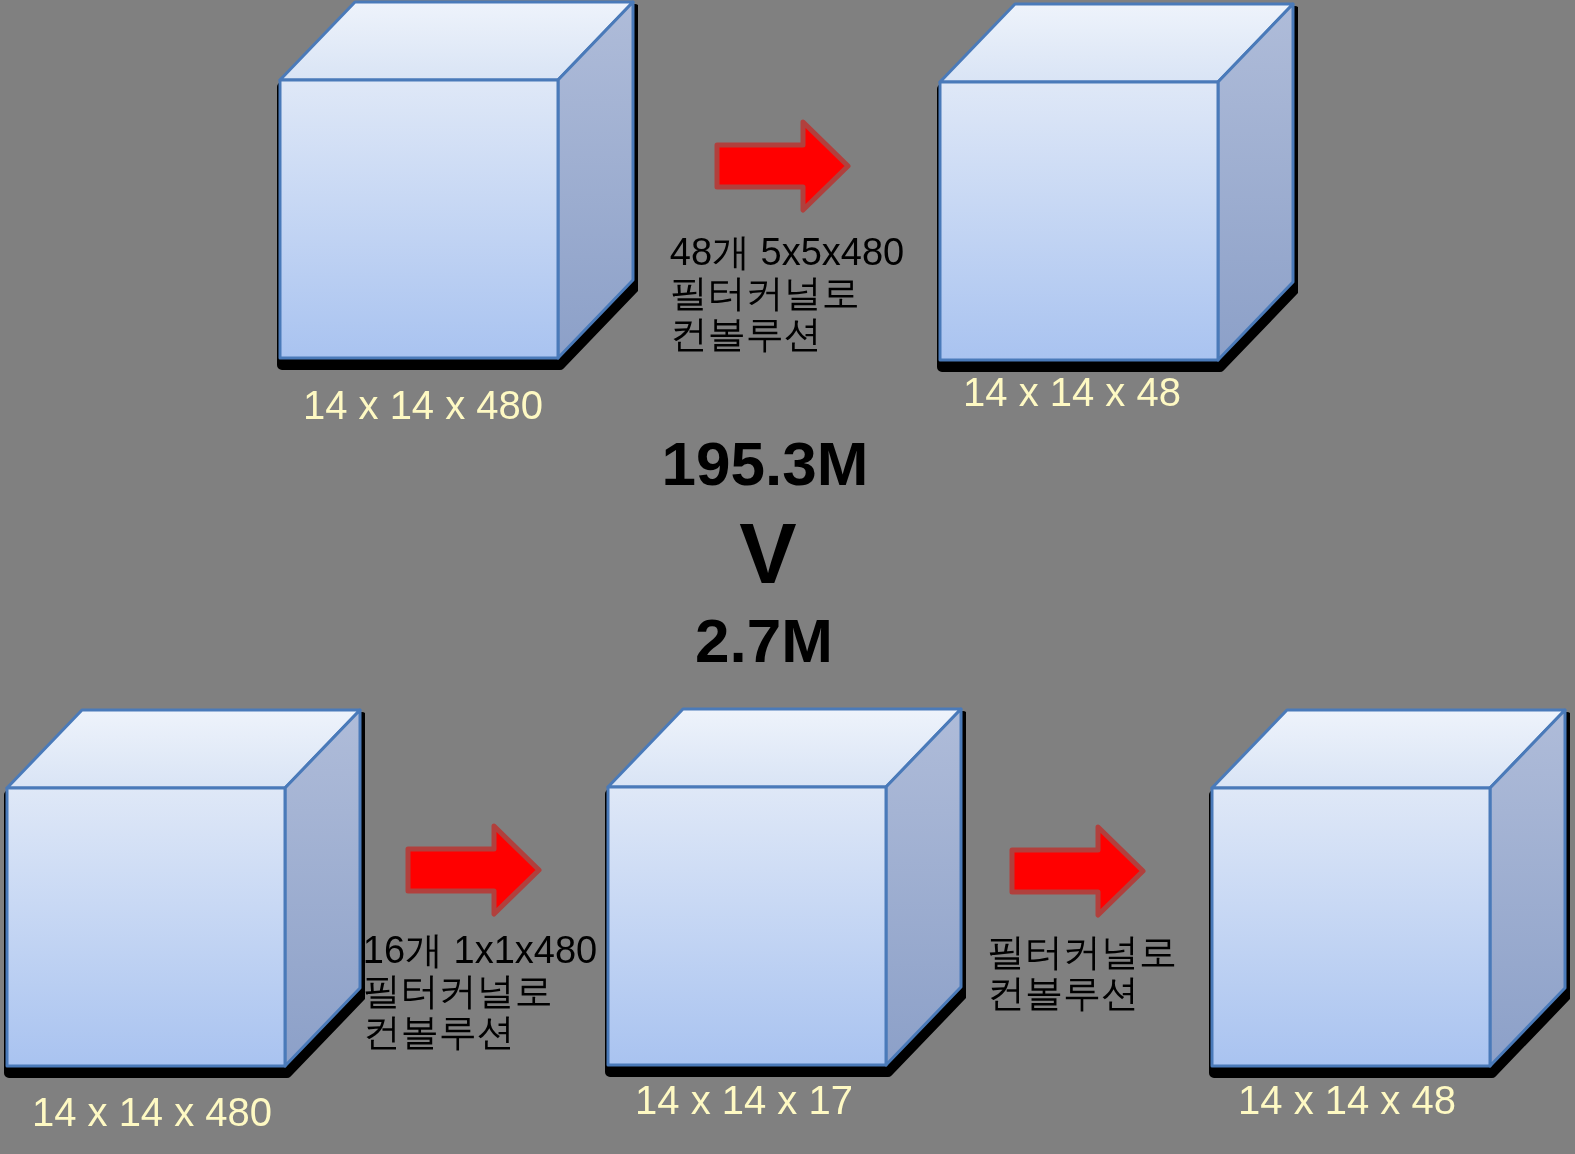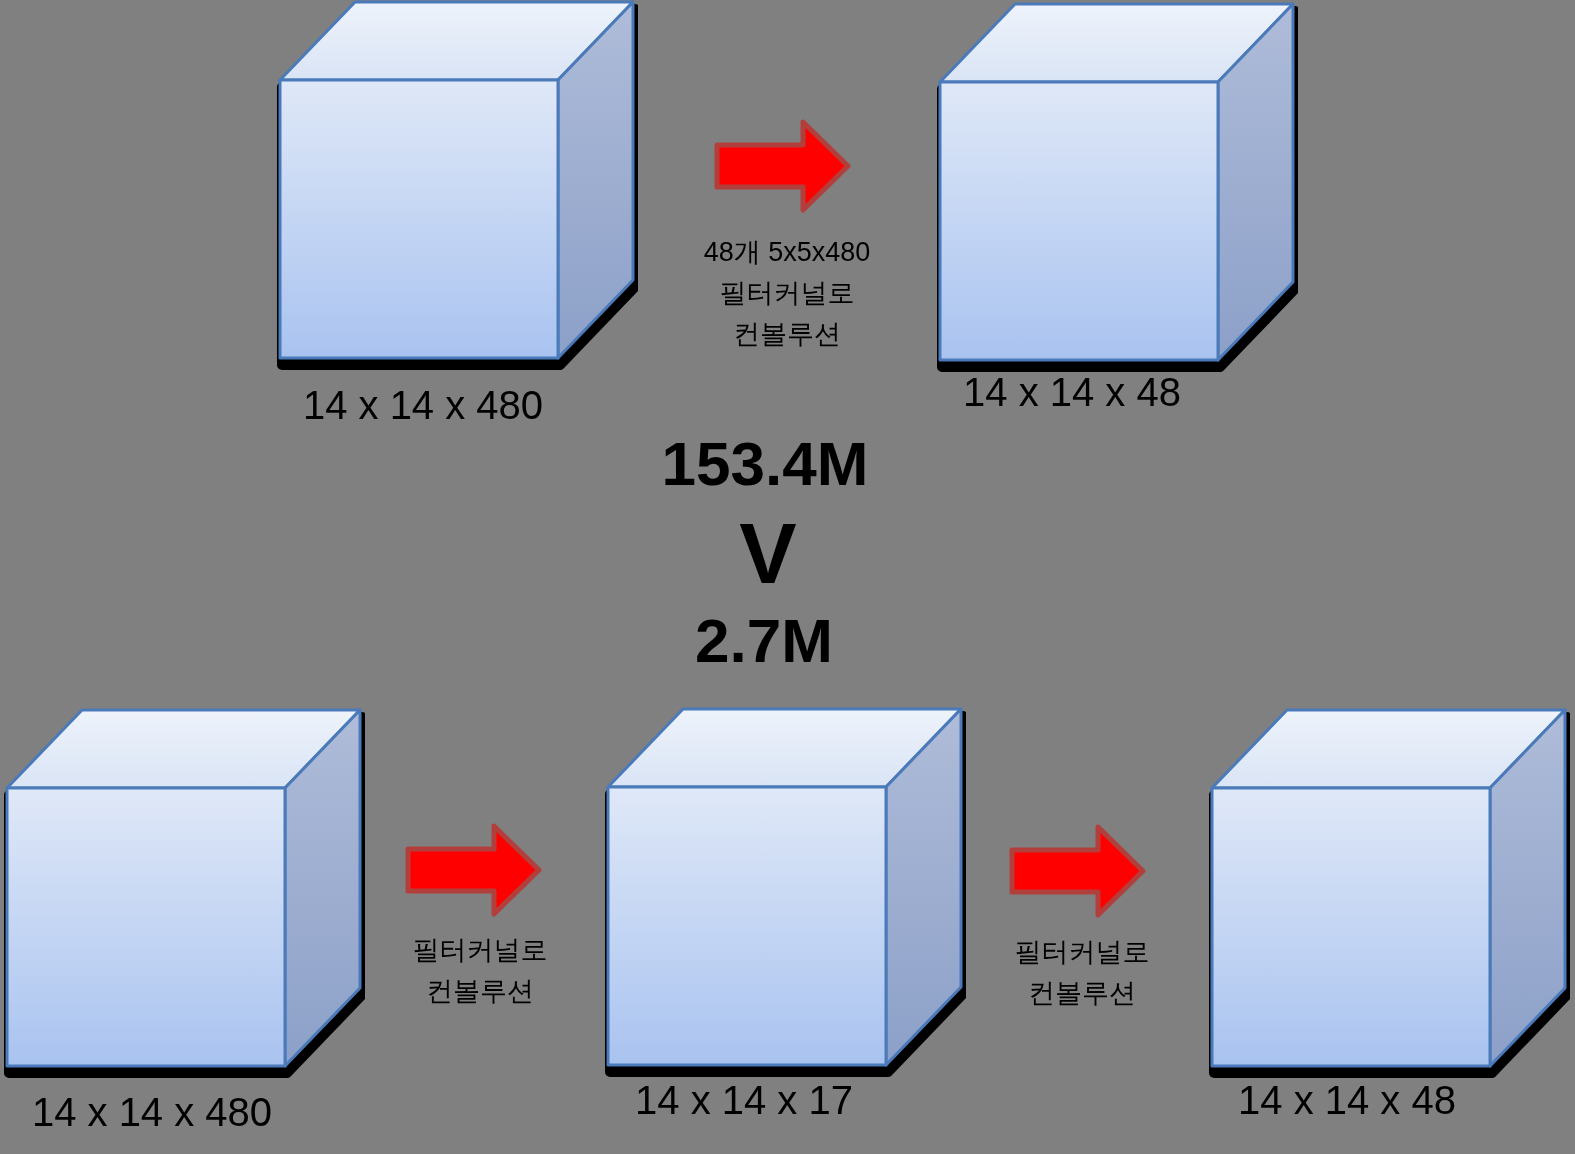--- a/index.html
+++ b/index.html
@@ -7,25 +7,25 @@
     width:1575px;height:1154px;position:relative;overflow:hidden;
     background:#808080;
     font-family:"Liberation Sans","DejaVu Sans",sans-serif;
     color:#000;
   }
   .cube-svg{position:absolute;width:364px;height:372px;}
   .arrow-svg{position:absolute;width:142px;height:98px;}
   .dim-label{
     position:absolute;transform:translateX(-50%);
     font-size:40px;line-height:46px;white-space:nowrap;
-    color:#000000;
+    color:#fef9c3;
   }
   .op-text{
     position:absolute;transform:translateX(-50%);
-    font-size:27px;line-height:41px;text-align:center;white-space:nowrap;
+    font-size:38px;line-height:41px;text-align:left;white-space:nowrap;
     color:#000;
   }
   .op-text span{display:block;}
   .cmp{
     position:absolute;transform:translate(-50%,-50%);
     font-weight:bold;white-space:nowrap;color:#000;
   }
   .cmp-num{font-size:62px;}
   .cmp-v{font-size:86px;}
 </style>
@@ -68,37 +68,38 @@
 </div>
 
 <svg class="cube-svg" style="left:934px;top:2px" viewBox="0 0 364 372">
   <polygon points="6,80 81,2 359,2 359,280 284,358 6,358" transform="translate(2,7)" fill="#000" stroke="#000" stroke-width="10" stroke-linejoin="round"></polygon>
   <polygon points="6,80 81,2 359,2 284,80" fill="url(#gt)" stroke="#4a7ab9" stroke-width="3" stroke-linejoin="round"></polygon>
   <polygon points="284,80 359,2 359,280 284,358" fill="url(#gs)" stroke="#4a7ab9" stroke-width="3" stroke-linejoin="round"></polygon>
   <polygon points="6,80 284,80 284,358 6,358" fill="url(#gf)" stroke="#4a7ab9" stroke-width="3" stroke-linejoin="round"></polygon>
 </svg>
 <div class="dim-label" style="left:1072px;top:369px">14 x 14 x 48</div>
 
-<div class="cmp cmp-num" style="left:765px;top:463px">153.4M</div>
+<div class="cmp cmp-num" style="left:765px;top:463px">195.3M</div>
 <div class="cmp cmp-v" style="left:768px;top:553px">V</div>
 <div class="cmp cmp-num" style="left:764px;top:640px">2.7M</div>
 
 <svg class="cube-svg" style="left:1px;top:708px" viewBox="0 0 364 372">
   <polygon points="6,80 81,2 359,2 359,280 284,358 6,358" transform="translate(2,7)" fill="#000" stroke="#000" stroke-width="10" stroke-linejoin="round"></polygon>
   <polygon points="6,80 81,2 359,2 284,80" fill="url(#gt)" stroke="#4a7ab9" stroke-width="3" stroke-linejoin="round"></polygon>
   <polygon points="284,80 359,2 359,280 284,358" fill="url(#gs)" stroke="#4a7ab9" stroke-width="3" stroke-linejoin="round"></polygon>
   <polygon points="6,80 284,80 284,358 6,358" fill="url(#gf)" stroke="#4a7ab9" stroke-width="3" stroke-linejoin="round"></polygon>
 </svg>
 <div class="dim-label" style="left:152px;top:1089px">14 x 14 x 480</div>
 
 <svg class="arrow-svg" style="left:404px;top:822px" viewBox="-4 -4 142 98">
   <polygon points="0,23 86,23 86,0 131,44 86,88 86,65 0,65" fill="#ff0000" stroke="#b1403d" stroke-width="5" stroke-linejoin="round"></polygon>
 </svg>
 
 <div class="op-text" style="left:480px;top:930px">
+  <span>16개 1x1x480</span>
   <span>필터커널로</span>
   <span>컨볼루션</span>
 </div>
 
 <svg class="cube-svg" style="left:602px;top:707px" viewBox="0 0 364 372">
   <polygon points="6,80 81,2 359,2 359,280 284,358 6,358" transform="translate(2,7)" fill="#000" stroke="#000" stroke-width="10" stroke-linejoin="round"></polygon>
   <polygon points="6,80 81,2 359,2 284,80" fill="url(#gt)" stroke="#4a7ab9" stroke-width="3" stroke-linejoin="round"></polygon>
   <polygon points="284,80 359,2 359,280 284,358" fill="url(#gs)" stroke="#4a7ab9" stroke-width="3" stroke-linejoin="round"></polygon>
   <polygon points="6,80 284,80 284,358 6,358" fill="url(#gf)" stroke="#4a7ab9" stroke-width="3" stroke-linejoin="round"></polygon>
 </svg>

